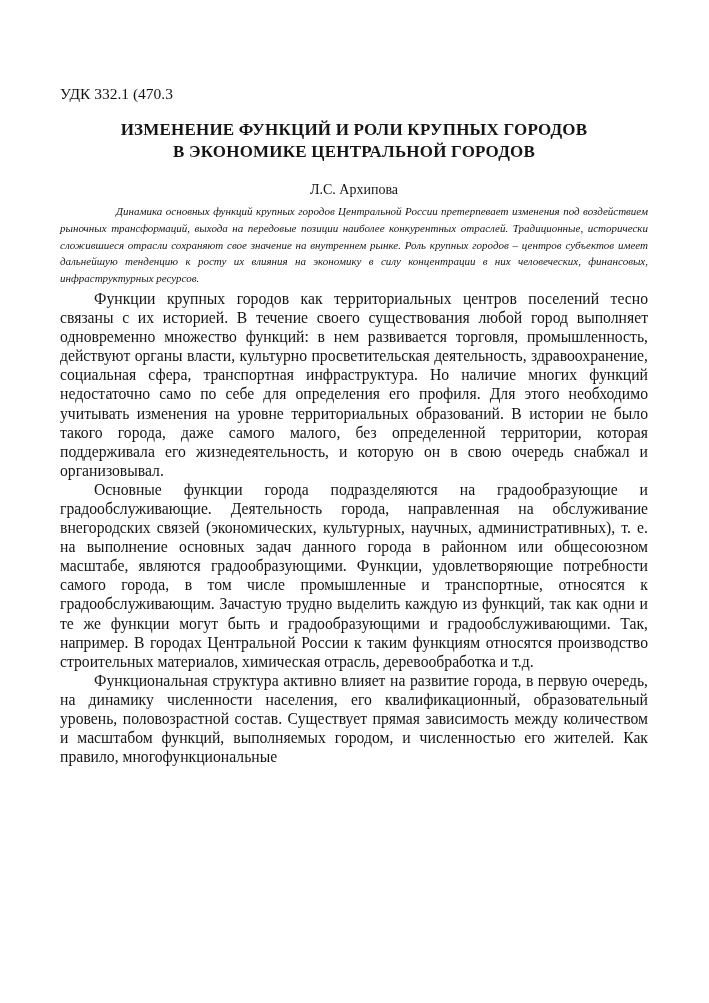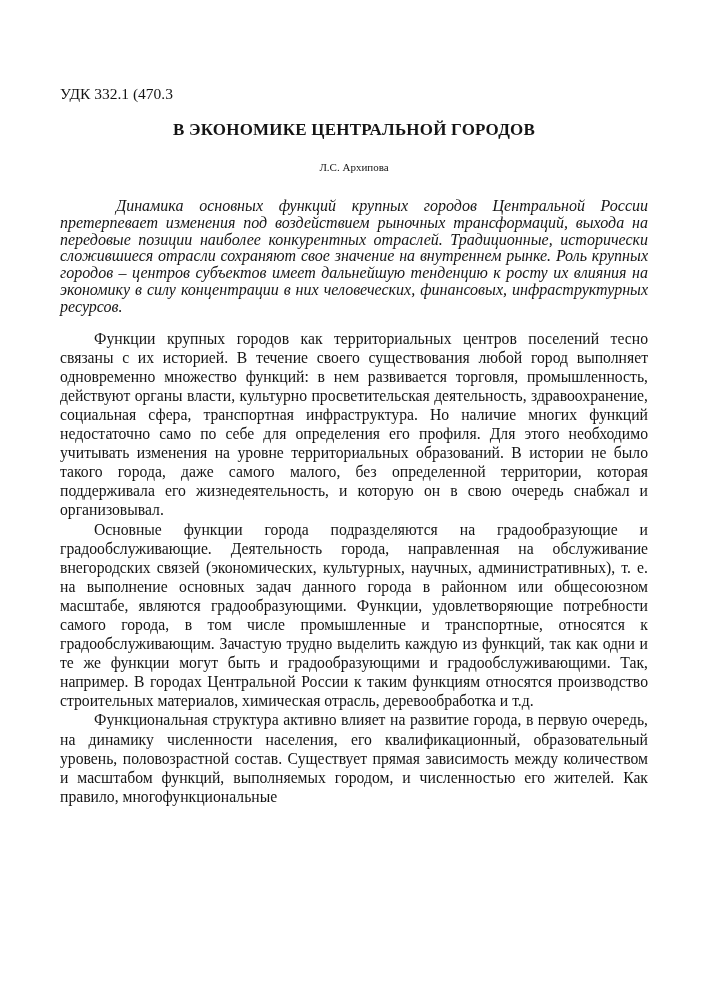--- a/index.html
+++ b/index.html
@@ -27,54 +27,55 @@
     margin: 16px 0 0 0;
     font-size: 17px;
     font-weight: bold;
     line-height: 22px;
     text-align: center;
     letter-spacing: 0.2px;
   }
   .title-line { display: block; }
   .author {
     margin-top: 17px;
-    font-size: 11px;
+    font-size: 14px;
     line-height: 19px;
     text-align: center;
   }
   .abstract {
-    margin-top: 21px;
+    margin-top: 4px;
     font-style: italic;
-    font-size: 16px;
+    font-size: 11px;
     line-height: 16.8px;
     text-align: justify;
   }
   .abstract p {
     margin: 0;
     text-indent: 56px;
   }
   .body-text {
-    margin-top: 13px;
+    margin-top: 2px;
     font-size: 15.7px;
     line-height: 19.1px;
     text-align: justify;
   }
   .body-text p {
     margin: 0;
     text-indent: 34px;
   }
 </style>
 </head>
 <body>
 
 <div class="page">
 
   <div class="udk">УДК 332.1 (470.3</div>
 
   <h1 class="title">
+    <span class="title-line">ИЗМЕНЕНИЕ ФУНКЦИЙ И РОЛИ КРУПНЫХ ГОРОДОВ</span>
     <span class="title-line">В ЭКОНОМИКЕ ЦЕНТРАЛЬНОЙ ГОРОДОВ</span>
   </h1>
 
   <div class="author">Л.С. Архипова</div>
 
   <div class="abstract">
     <p>Динамика основных функций крупных городов Центральной России претерпевает изменения под воздействием рыночных трансформаций, выхода на передовые позиции наиболее конкурентных отраслей. Традиционные, исторически сложившиеся отрасли сохраняют свое значение на внутреннем рынке. Роль крупных городов – центров субъектов имеет дальнейшую тенденцию к росту их влияния на экономику в силу концентрации в них человеческих, финансовых, инфраструктурных ресурсов.</p>
   </div>
 
   <div class="body-text">

